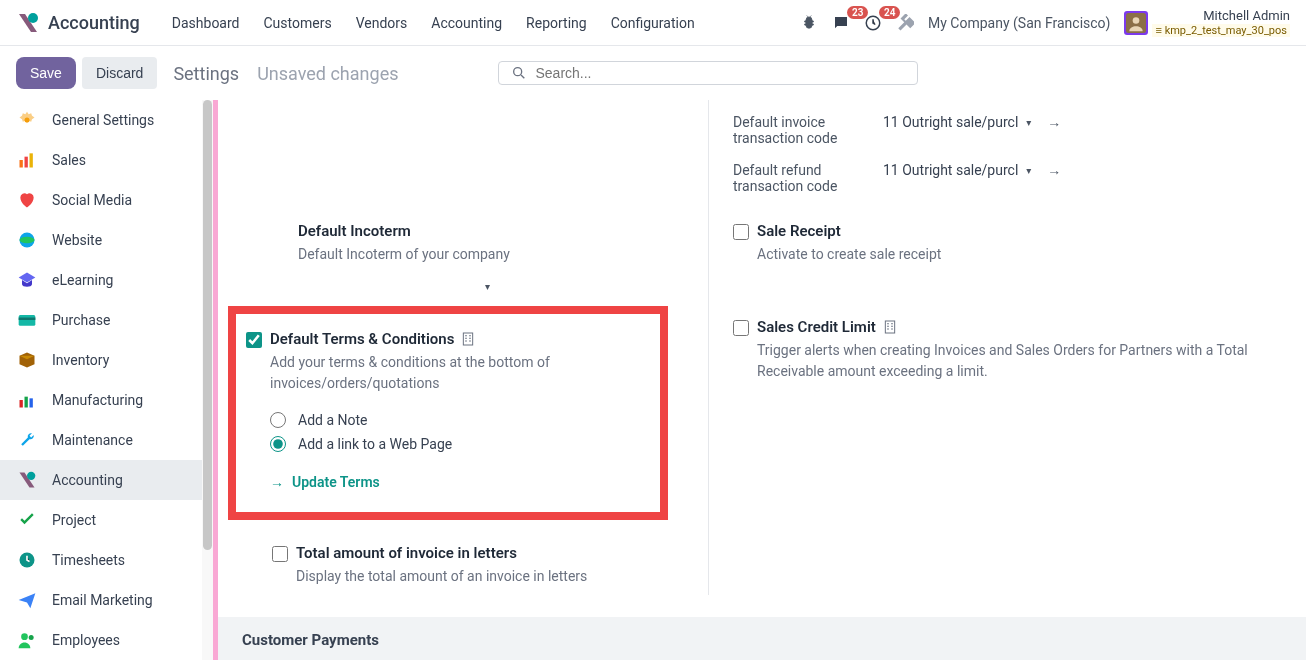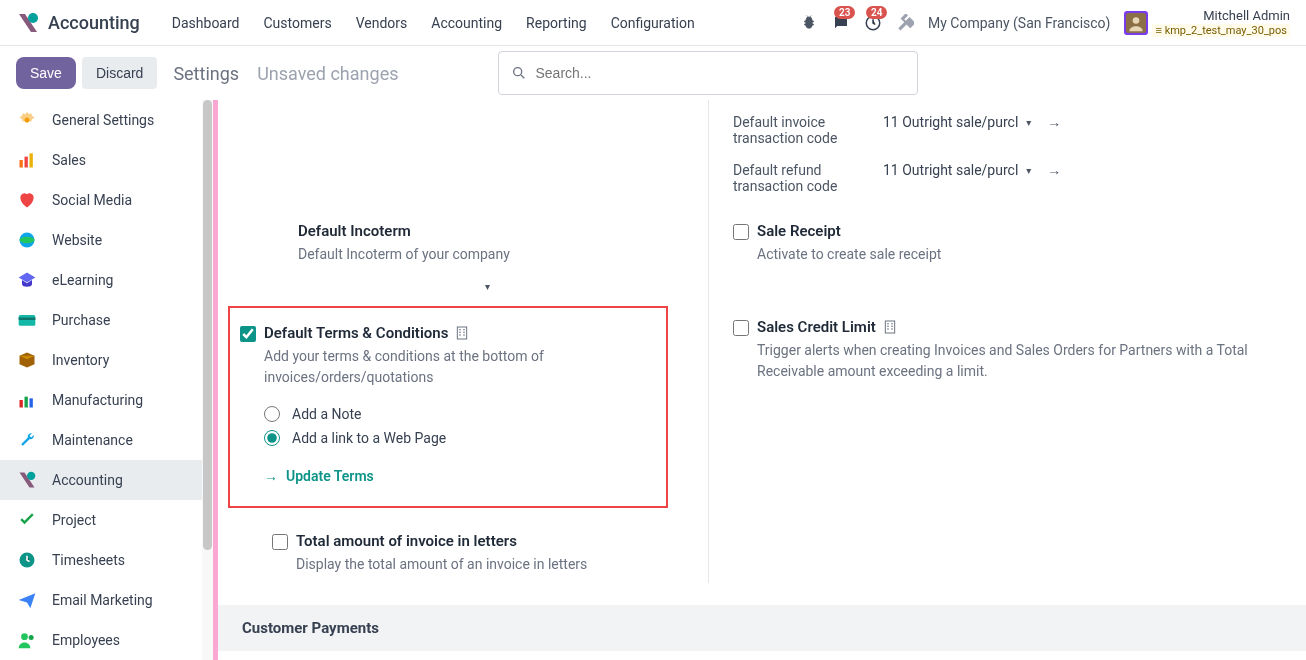--- a/index.html
+++ b/index.html
@@ -5,36 +5,36 @@
   * { box-sizing: border-box; margin: 0; padding: 0; }
   body { font-family: -apple-system, BlinkMacSystemFont, "Segoe UI", Roboto, Helvetica, Arial, sans-serif; font-size: 14px; color: #374151; width: 1306px; height: 660px; overflow: hidden; background: #fff; }
   
   .top-nav { height: 46px; display: flex; align-items: center; padding: 0 16px; border-bottom: 1px solid #e5e7eb; }
   .logo { width: 24px; height: 24px; display: flex; align-items: center; margin-right: 8px; }
   .app-title { font-size: 18px; font-weight: 500; color: #374151; margin-right: 20px; }
   .nav-menu { display: flex; }
   .nav-menu a { text-decoration: none; color: #374151; padding: 0 12px; font-size: 14px; }
   .top-right { margin-left: auto; display: flex; align-items: center; gap: 14px; }
   .bug-icon, .chat-icon, .clock-icon, .gear-icon { width: 18px; height: 18px; display: inline-flex; align-items: center; justify-content: center; color: #4b5563; position: relative; }
-  .badge { background: #d9534f; color: #fff; font-size: 10px; border-radius: 8px; padding: 1px 5px; position: absolute; top: -8px; left: 2px; font-weight: 600; }
+  .badge { background: #d9534f; color: #fff; font-size: 10px; border-radius: 8px; padding: 1px 5px; position: absolute; top: -8px; left: 15px; font-weight: 600; }
   .company-name { color: #4b5563; font-size: 14px; }
   .user-block { display: flex; align-items: center; gap: 4px; text-align: right; }
   .avatar { width: 24px; height: 24px; border-radius: 3px; background: #7c3aed; display: flex; align-items: center; justify-content: center; color: #fff; font-size: 11px; }
   .user-text { display: flex; flex-direction: column; line-height: 1.2; }
   .user-name { font-size: 13px; color: #374151; }
   .user-db { font-size: 11px; color: #7a5c00; background: #fffbea; padding: 0 3px; }
   .user-db::before { content: "≡ "; }
   
   .action-bar { height: 54px; display: flex; align-items: center; padding: 0 16px; }
   .btn-save { background: #71639e; color: #fff; border: none; padding: 8px 14px; font-size: 14px; border-radius: 8px; font-weight: 500; cursor: pointer; }
   .btn-discard { background: #e9ecef; color: #374151; border: none; padding: 8px 14px; font-size: 14px; border-radius: 4px; font-weight: 500; cursor: pointer; margin-left: 6px; }
   .page-title { font-size: 18px; color: #6b7280; margin-left: 16px; }
   .unsaved { font-size: 18px; color: #9ca3af; margin-left: 18px; }
   .search-wrap { margin-left: 100px; }
-  .search-box { width: 420px; height: 44px; border: 1px solid #d1d5db; border-radius: 4px; display: flex; align-items: center; padding: 0 12px; }
+  .search-box { width: 420px; height: 24px; border: 1px solid #d1d5db; border-radius: 4px; display: flex; align-items: center; padding: 0 12px; }
   .search-box input { border: none; outline: none; width: 100%; font-size: 14px; margin-left: 8px; color: #374151; }
   .mag-icon { width: 16px; height: 16px; color: #6b7280; }
   
   .layout { display: flex; height: calc(660px - 46px - 54px); }
   .sidebar { width: 218px; border-right: 5px solid #f9a8d4; overflow-y: auto; position: relative; }
   .scrollbar-mock { position: absolute; right: 0; top: 0; width: 11px; height: 100%; background: #f8f8f8; }
   .scrollbar-thumb { position: absolute; right: 1px; top: 0; width: 9px; height: 450px; background: #c7c7c7; border-radius: 5px; }
   .side-item { display: flex; align-items: center; height: 40px; padding: 0 16px; gap: 14px; cursor: pointer; }
   .side-item.active { background: #e9ecef; }
   .side-item .glyph { width: 22px; height: 22px; display: flex; align-items: center; justify-content: center; font-size: 16px; }
@@ -51,21 +51,21 @@
   .arrow-link { color: #4b5563; margin-left: 8px; }
   
   .setting { display: flex; align-items: flex-start; padding: 18px 24px 8px 24px; }
   .setting .chk { width: 24px; flex-shrink: 0; padding-top: 2px; }
   .setting .body { flex: 1; }
   .setting .title { font-weight: 600; color: #1f2937; font-size: 15px; display: flex; align-items: center; gap: 6px; }
   .setting .desc { color: #6b7280; font-size: 14px; margin-top: 4px; line-height: 1.5; }
   input[type=checkbox].styled { width: 16px; height: 16px; cursor: pointer; accent-color: #0d9488; }
   .building-icon { width: 16px; height: 16px; display: inline-block; color: #6b7280; }
   
-  .highlight-box { border: 2px solid #ef4444; margin: 6px 0 6px -14px; padding: 10px 10px 16px 10px; width: 440px; }
+  .highlight-box { border: 8px solid #ef4444; margin: 6px 0 6px -14px; padding: 10px 10px 16px 10px; width: 440px; }
   .highlight-box .setting { padding: 6px 0; }
   
   .radio-group { margin-top: 14px; }
   .radio-row { display: flex; align-items: center; gap: 12px; padding: 4px 0; }
   .radio-row input[type=radio] { width: 16px; height: 16px; accent-color: #0d9488; cursor: pointer; }
   .radio-row label { font-size: 14px; color: #374151; }
   
   .update-link { display: flex; align-items: center; gap: 8px; margin-top: 18px; color: #0d9488; font-weight: 600; font-size: 14px; cursor: pointer; }
   .update-link .arr { font-weight: 700; }
   

